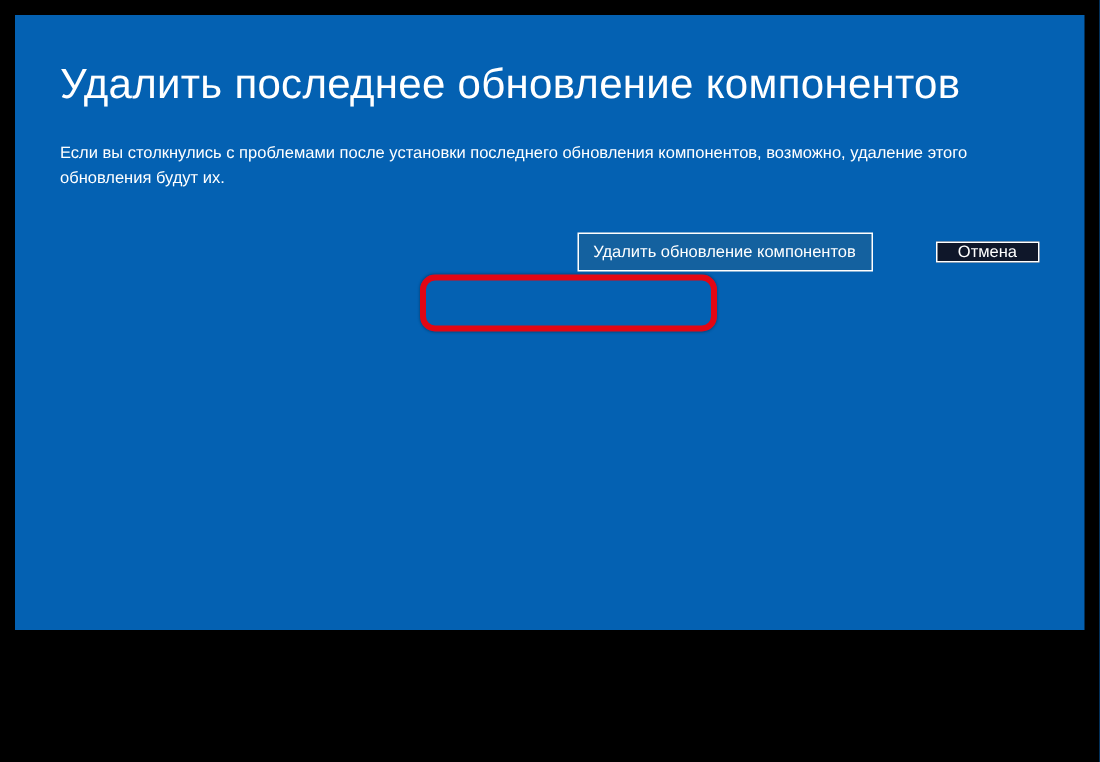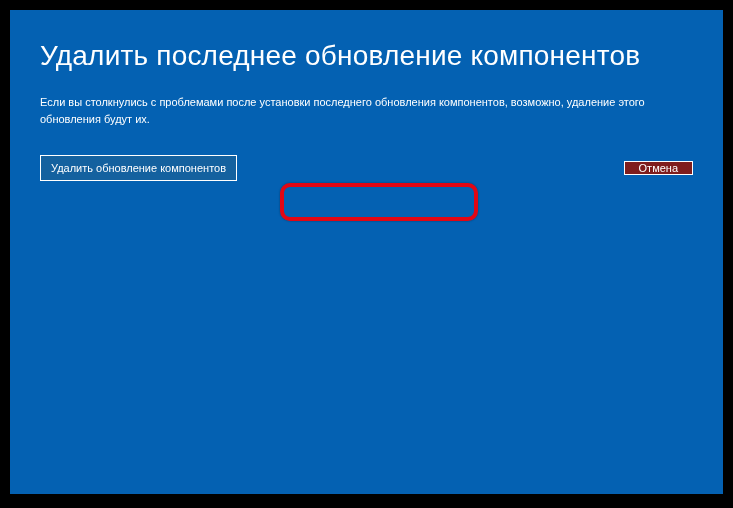--- a/index.html
+++ b/index.html
@@ -12,60 +12,61 @@
       height: 508px;
       background: #000;
       font-family: 'Segoe UI', Tahoma, sans-serif;
       position: relative;
     }
     .window {
       position: absolute;
       top: 10px;
       left: 10px;
       width: 713px;
-      height: 484px;
+      height: 410px;
       background: #0461b2;
       padding: 30px 30px 20px 30px;
       color: #fff;
     }
     .title {
       font-size: 28px;
       font-weight: 300;
       color: #fff;
       margin-bottom: 22px;
       letter-spacing: 0.2px;
     }
     .description {
       font-size: 11px;
       line-height: 1.5;
       color: #fff;
       margin-bottom: 10px;
     }
     .button-row {
       display: flex;
-      justify-content: space-between;
+      justify-content: flex-end;
       gap: 14px;
       margin-top: 28px;
       align-items: center;
     }
     .btn {
       background: #14619f;
       border: 1px solid #fff;
       color: #fff;
       font-size: 11px;
       padding: 6px 14px;
       cursor: pointer;
       font-family: inherit;
     }
     .btn-primary {
       padding: 6px 10px;
     }
     .btn-cancel {
       padding: 0 14px;
-      background: #7f1d1d;
+      background: #0f172a;
+      margin-left: 28px;
     }
     .highlight-ring {
       position: absolute;
       border: 4px solid #e30613;
       border-radius: 10px;
       pointer-events: none;
       top: 183px;
       left: 280px;
       width: 198px;
       height: 38px;

